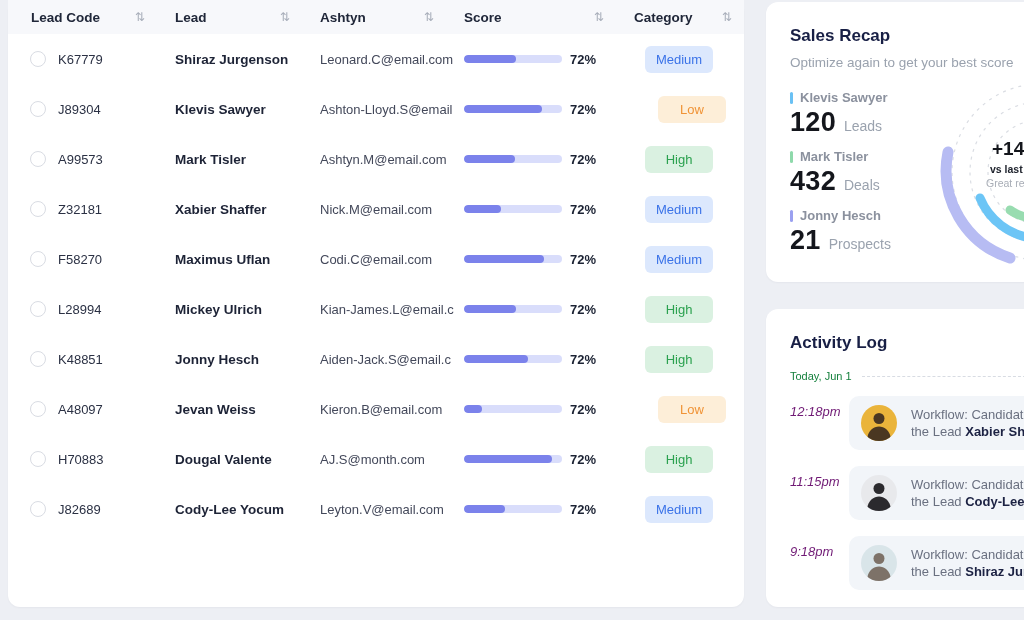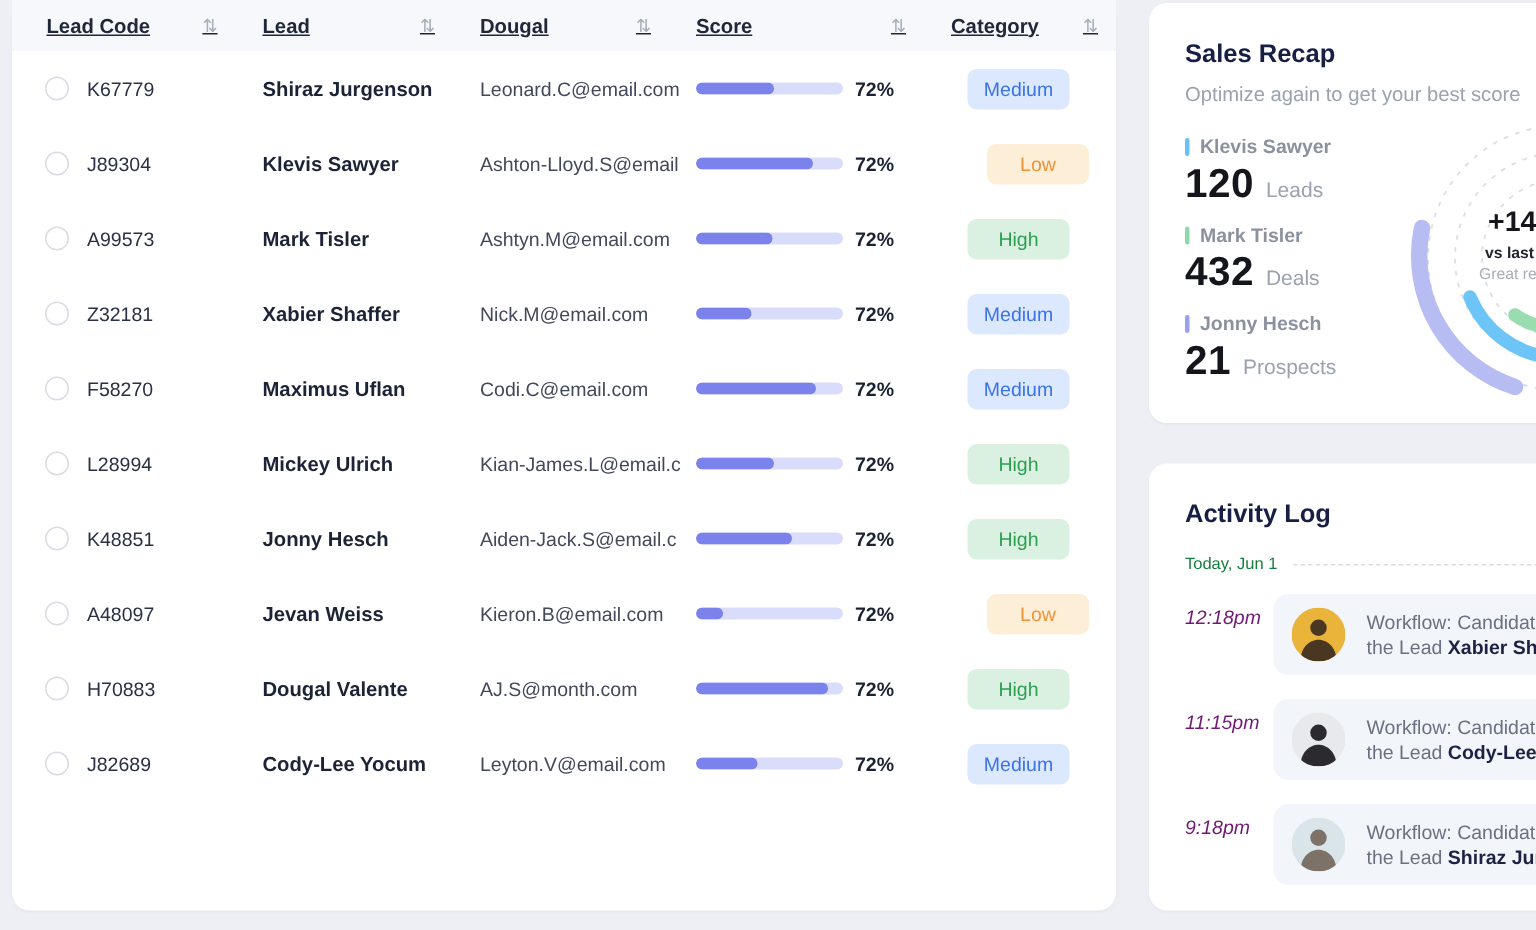--- a/index.html
+++ b/index.html
@@ -20,21 +20,21 @@
   .leads-head { position:relative; padding:22px 24px 20px; }
   .leads-title { font-size:17px; font-weight:700; color:#181f45; letter-spacing:.1px; }
   .dots-btn { position:absolute; right:22px; top:20px; font-size:15px; letter-spacing:1px;
     color:#23283a; cursor:pointer; line-height:1; font-weight:700; }
 
   .thead {
     display:grid; grid-template-columns:144px 145px 144px 170px 1fr;
     padding-left:23px; height:34px; align-items:center;
     background:#f7f8fb; font-size:13.5px; font-weight:700; color:#202739;
   }
-  .th { display:flex; align-items:center; justify-content:space-between; padding-right:30px;text-decoration:underline; }
+  .th { display:flex; align-items:center; justify-content:space-between; padding-right:30px; }
   .th:last-child { padding-right:12px;text-align:center; }
   .sort-ic { color:#a7adb9; font-size:12px; font-weight:400; }
 
   .trow {
     display:grid; grid-template-columns:28px 117px 145px 144px 170px 1fr;
     padding-left:22px; height:50px; align-items:center;
   }
   .chk { width:16px; height:16px; border:1.5px solid #d9dce3; border-radius:50%; background:#fff; cursor:pointer; }
   .code { font-size:13px; color:#2b3144; }
   .lname { font-size:13.5px; font-weight:700; color:#1d2336; }
@@ -86,21 +86,21 @@
   <div class="thead">
       <div class="th">
     <span>Lead Code</span>
     <span class="sort-ic">⇅</span>
   </div>
       <div class="th">
     <span>Lead</span>
     <span class="sort-ic">⇅</span>
   </div>
       <div class="th">
-    <span>Dougal</span>
+    <span>Ashtyn</span>
     <span class="sort-ic">⇅</span>
   </div>
       <div class="th">
     <span>Score</span>
     <span class="sort-ic">⇅</span>
   </div>
       <div class="th">
     <span>Category</span>
     <span class="sort-ic">⇅</span>
   </div>

